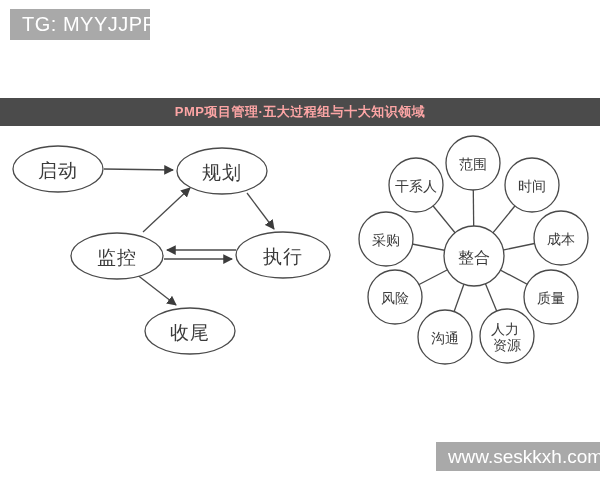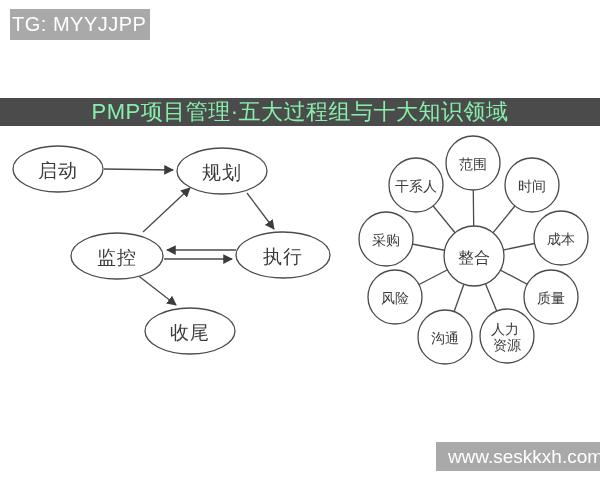--- a/index.html
+++ b/index.html
@@ -12,38 +12,38 @@
     font-family: "Liberation Sans", sans-serif;
   }
   .tg-badge {
     position: absolute;
     left: 10px; top: 9px;
     width: 140px; height: 31px;
     background: #a9a9a9;
     color: #ffffff;
     font-size: 20px;
     line-height: 31px;
-    padding-left: 2px;
+    padding-left: 12px;
     box-sizing: border-box;
     letter-spacing: 0.5px;
     white-space: nowrap;
   }
   .title-bar {
     position: absolute;
     left: 0; top: 98px;
     width: 600px; height: 28px;
     background: #4b4b4b;
     display: flex;
     align-items: center;
     justify-content: center;
   }
   .title-text {
-    color: #86efac;
-    font-size: 22px;
-    font-weight: 400;
+    color: #fca5a5;
+    font-size: 13px;
+    font-weight: 700;
     letter-spacing: 0.5px;
     white-space: nowrap;
   }
   .diagram {
     position: absolute;
     left: 0; top: 0;
   }
   .diagram .shape {
     fill: #ffffff;
     stroke: #4a4a4a;

